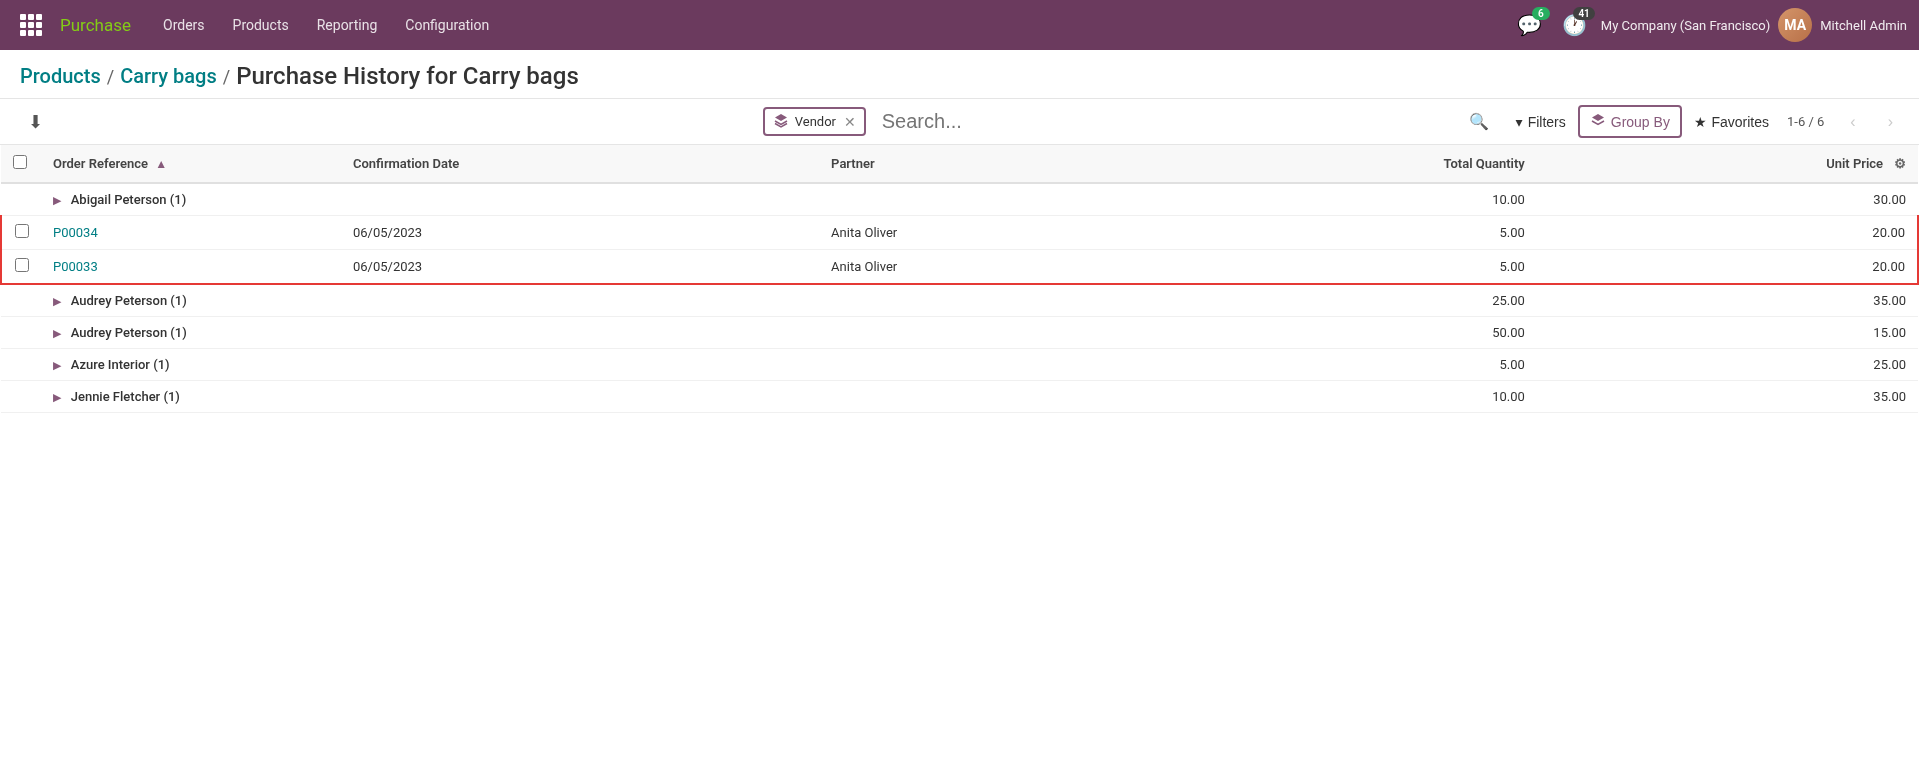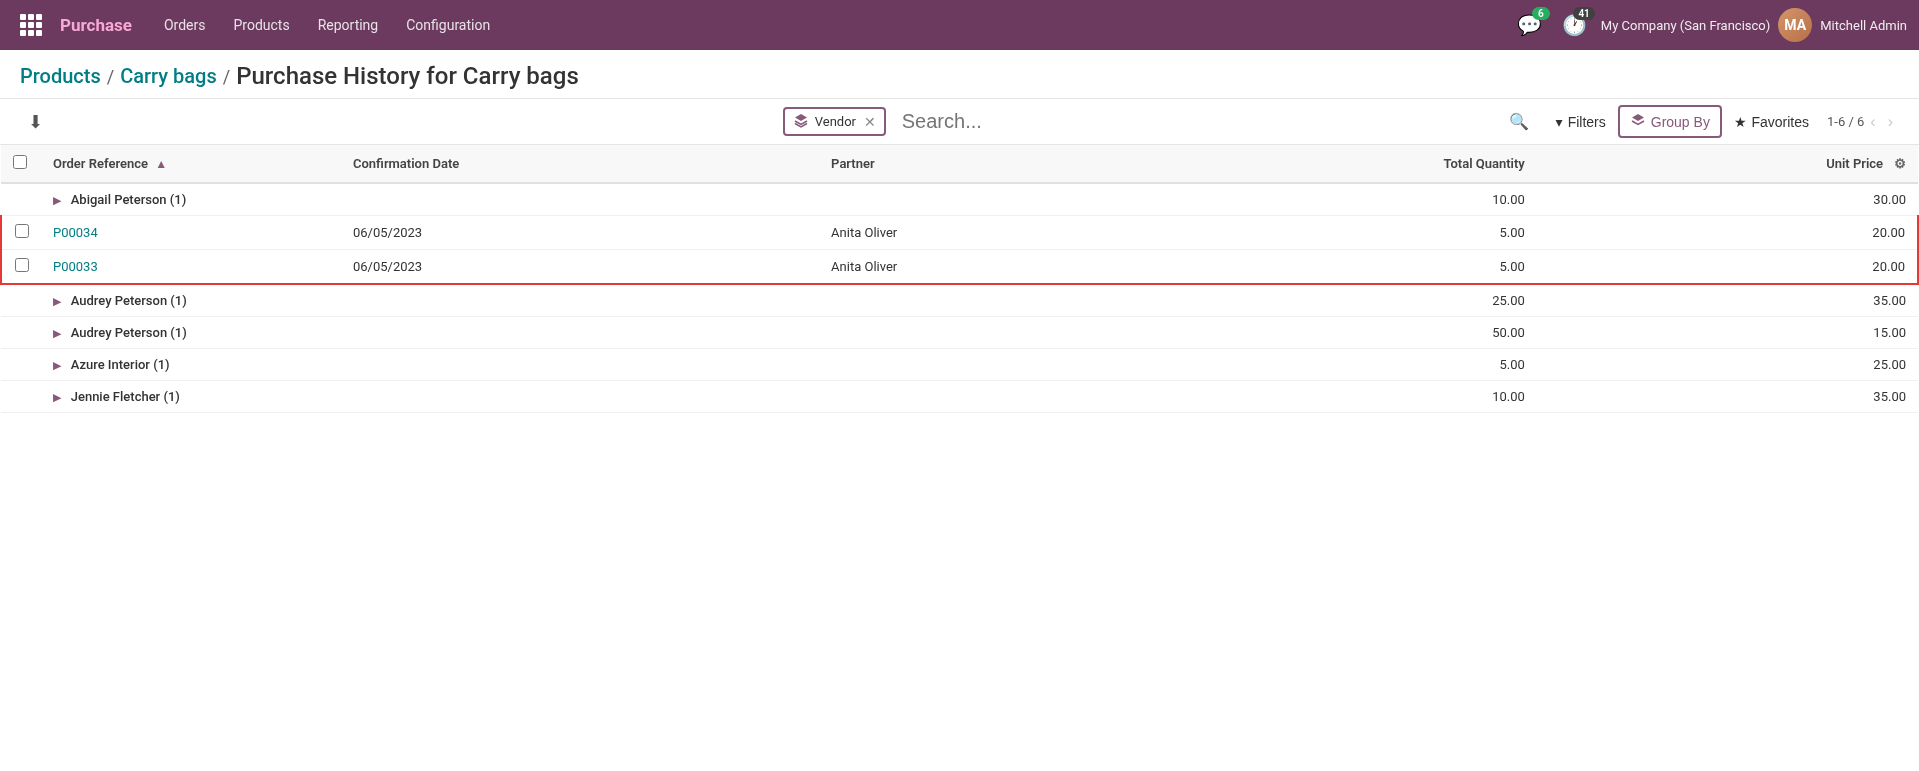--- a/index.html
+++ b/index.html
@@ -30,22 +30,22 @@
       gap: 2px;
     }
     .apps-grid span {
       width: 6px; height: 6px;
       background: #fff;
       border-radius: 1px;
       display: block;
     }
     .topnav-brand {
       font-size: 17px;
-      font-weight: 700;
-      color: #f9a8d4;
+      font-weight: 400;
+      color: #84cc16;
       margin-right: 18px;
       cursor: pointer;
     }
     .topnav-menu {
       display: flex;
       align-items: center;
       gap: 0;
       flex: 1;
     }
     .topnav-menu a {
@@ -232,21 +232,21 @@
     .filter-btn.active {
       border: 2px solid #875a7b;
       color: #875a7b;
       background: #fff;
     }
 
     
     .pagination {
       display: flex;
       align-items: center;
-      gap: 0;
+      gap: 20px;
       font-size: 13px;
       color: #555;
     }
     .pagination button {
       border: none;
       background: none;
       cursor: pointer;
       color: #555;
       font-size: 16px;
       padding: 2px 6px;

